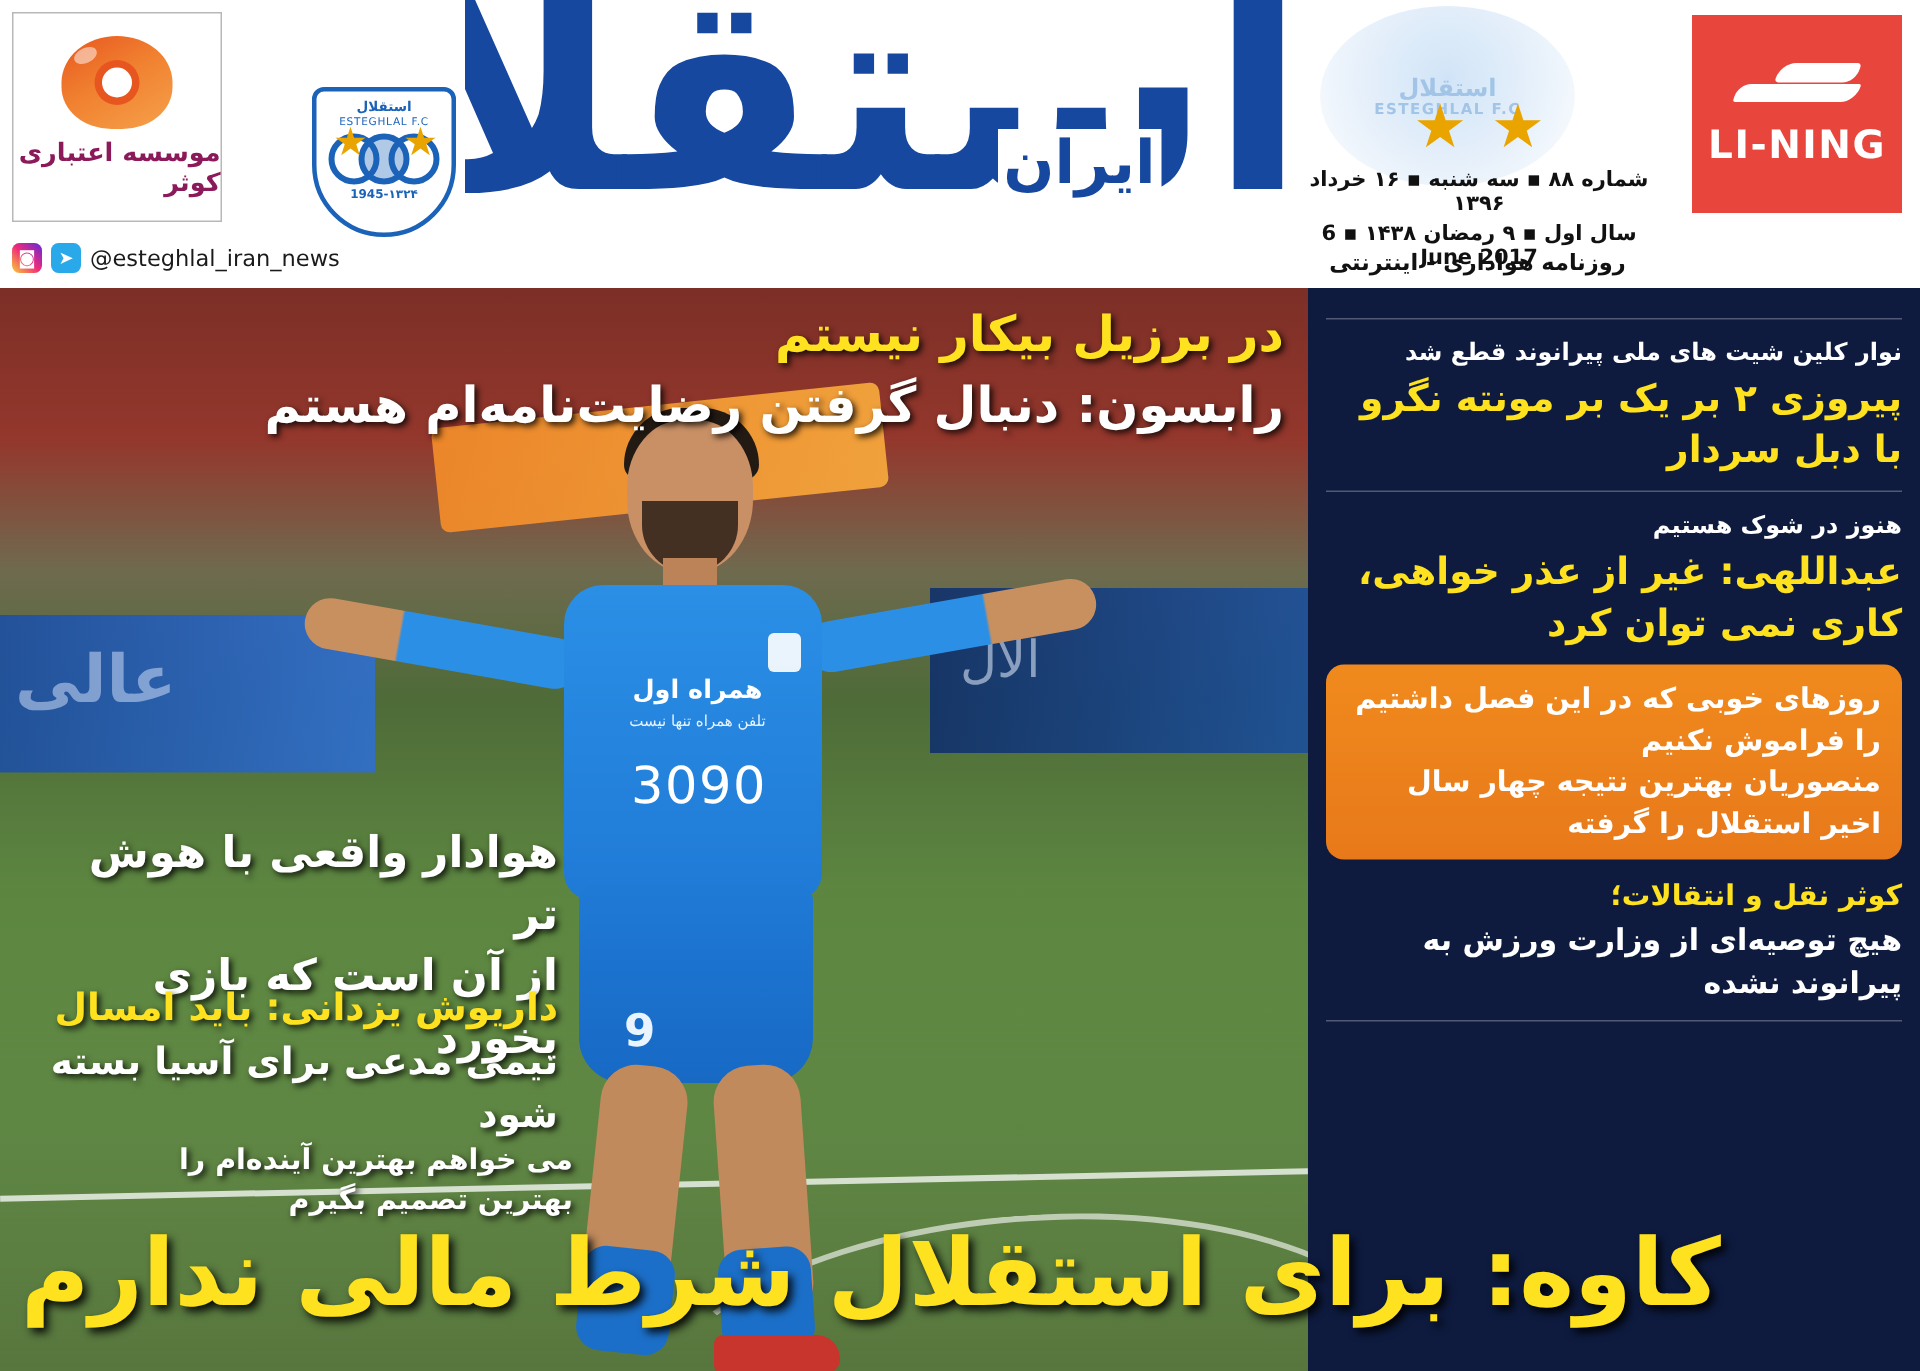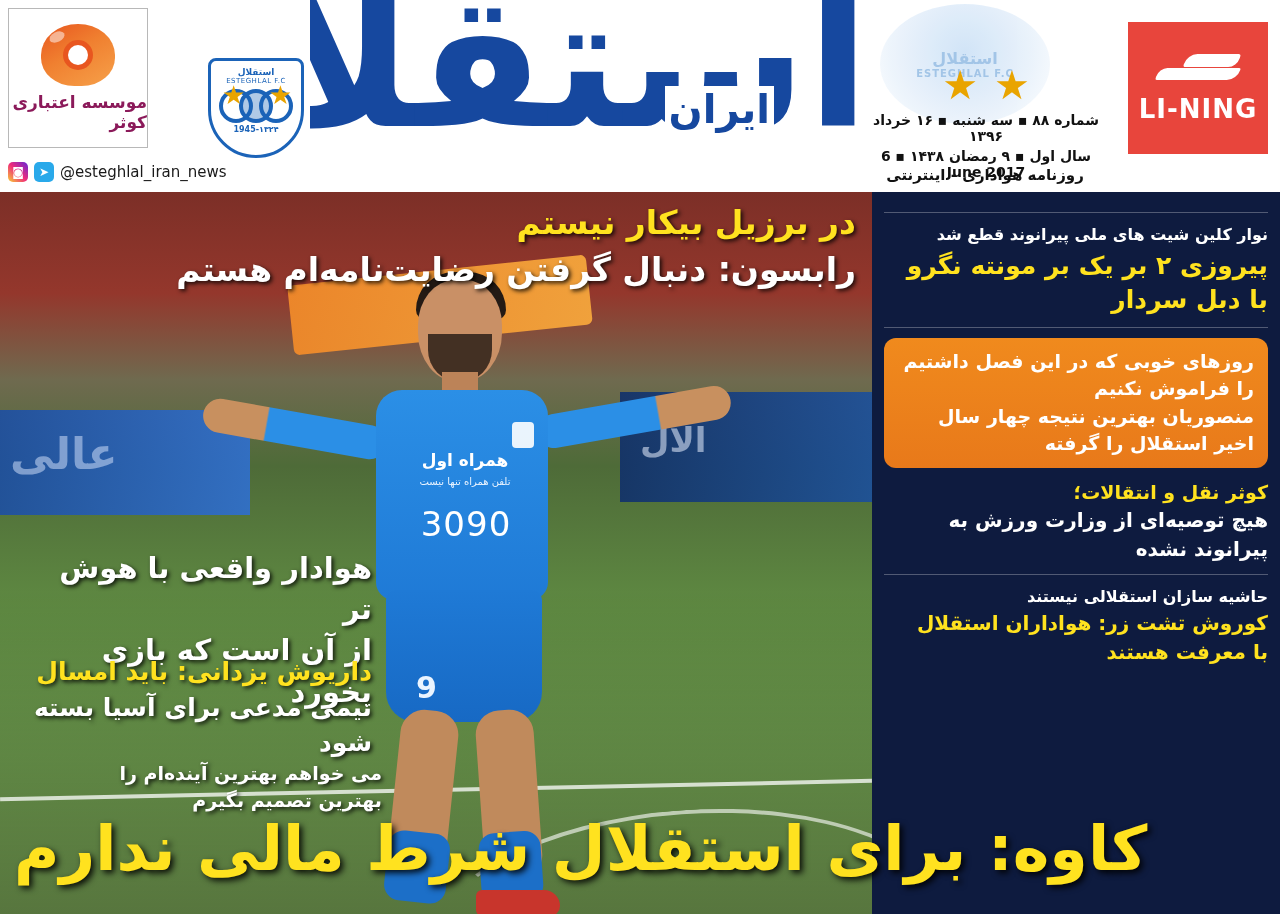--- a/index.html
+++ b/index.html
@@ -132,21 +132,21 @@
   .issue-line {
     font-size: 14px; color: #111; font-weight: bold; margin-top: 4px; direction: rtl;
   }
   #issue-tagline {
     position: absolute; left: 860px; top: 166px; width: 250px;
     text-align: center; font-size: 15px; font-weight: bold; color: #111;
   }
 
   
   #lining {
-    position: absolute; left: 1128px; top: 22px; width: 140px; height: 132px;
+    position: absolute; left: 1128px; top: 10px; width: 140px; height: 132px;
     background: #e8453c; display: flex; flex-direction: column;
     align-items: center; justify-content: center; gap: 2px;
   }
   #lining-mark {
     width: 86px; height: 40px; position: relative;
   }
   #lining-mark::before {
     content: ""; position: absolute; left: 2px; top: 16px; width: 82px; height: 12px;
     background: #ffffff; border-radius: 10px 2px 12px 2px;
     transform: skewX(-18deg);
@@ -204,21 +204,21 @@
   #board-left {
     position: absolute; left: 0px; top: 218px; width: 250px; height: 105px;
     background: linear-gradient(90deg,#1d4fa3,#2f6fd0); opacity: .9;
   }
   #board-right {
     position: absolute; left: 620px; top: 200px; width: 252px; height: 110px;
     background: linear-gradient(90deg,#10306b,#1b4f9c); opacity: .9;
   }
   #board-text-r {
     position: absolute; left: 640px; top: 228px; color: #e8f0ff; font-size: 34px;
-    font-weight: bold; opacity: .55;
+    font-weight: normal; opacity: .55;
   }
   #board-text-l {
     position: absolute; left: 10px; top: 236px; color: #dbe7ff; font-size: 44px;
     font-weight: bold; opacity: .5;
   }
 
   
   #player { position: absolute; left: 180px; top: 80px; width: 560px; height: 640px; }
   .pl { position: absolute; }
   #pl-head {
@@ -482,35 +482,35 @@
   <div id="sidebar">
 
     <div class="side-sep"></div>
 
     <div class="side-item">
       <div class="side-kicker">نوار کلین شیت های ملی پیرانوند قطع شد</div>
       <div class="side-title">پیروزی ۲ بر یک بر مونته نگرو با دبل سردار</div>
     </div>
     <div class="side-sep"></div>
 
+    <div class="side-item">
+      <div class="side-kicker">هنوز در شوک هستیم</div>
+      <div class="side-title">عبداللهی: غیر از عذر خواهی،</div>
+      <div class="side-title">کاری نمی توان کرد</div>
+    </div>
 
     <div id="orange-box">
       <div class="ob-l1">روزهای خوبی که در این فصل داشتیم را فراموش نکنیم</div>
       <div class="ob-l2">منصوریان بهترین نتیجه چهار سال اخیر استقلال را گرفته</div>
     </div>
 
     <div class="side-item">
       <div class="side-kicker yellow big">کوثر نقل و انتقالات؛</div>
       <div class="side-body">هیچ توصیه‌ای از وزارت ورزش به پیرانوند نشده</div>
     </div>
     <div class="side-sep"></div>
 
-    <div class="side-item">
-      <div class="side-kicker">حاشیه سازان استقلالی نیستند</div>
-      <div class="side-body yellow">کوروش تشت زر:  هواداران استقلال</div>
-      <div class="side-body yellow">با معرفت هستند</div>
-    </div>
   </div>
 
   <div id="bottom-banner"></div>
   <div id="bottom-headline">کاوه: برای استقلال شرط مالی ندارم</div>
 
 </div>
 
 </body></html>

